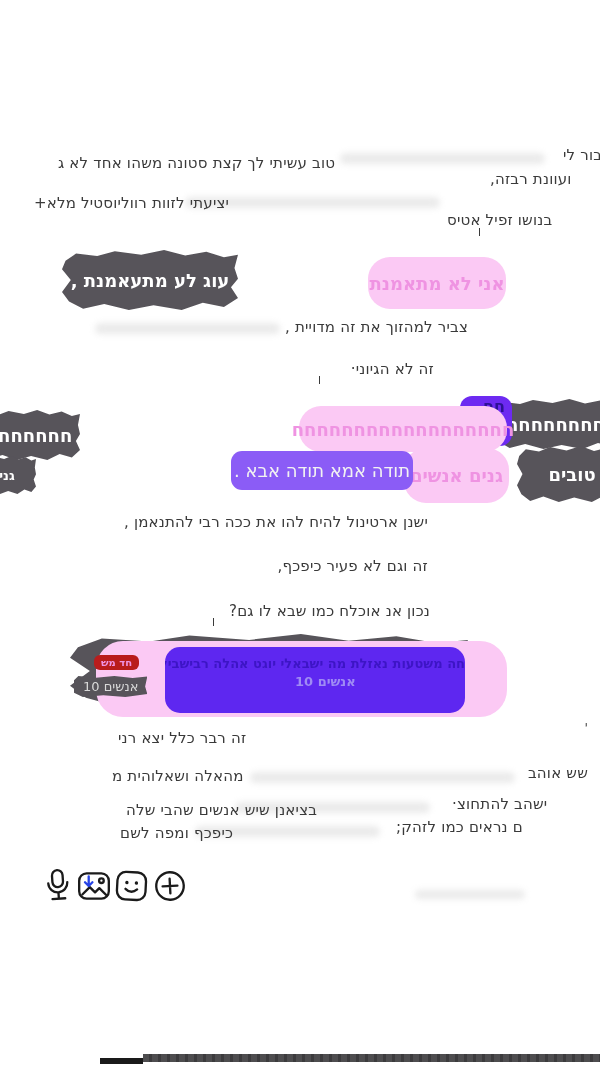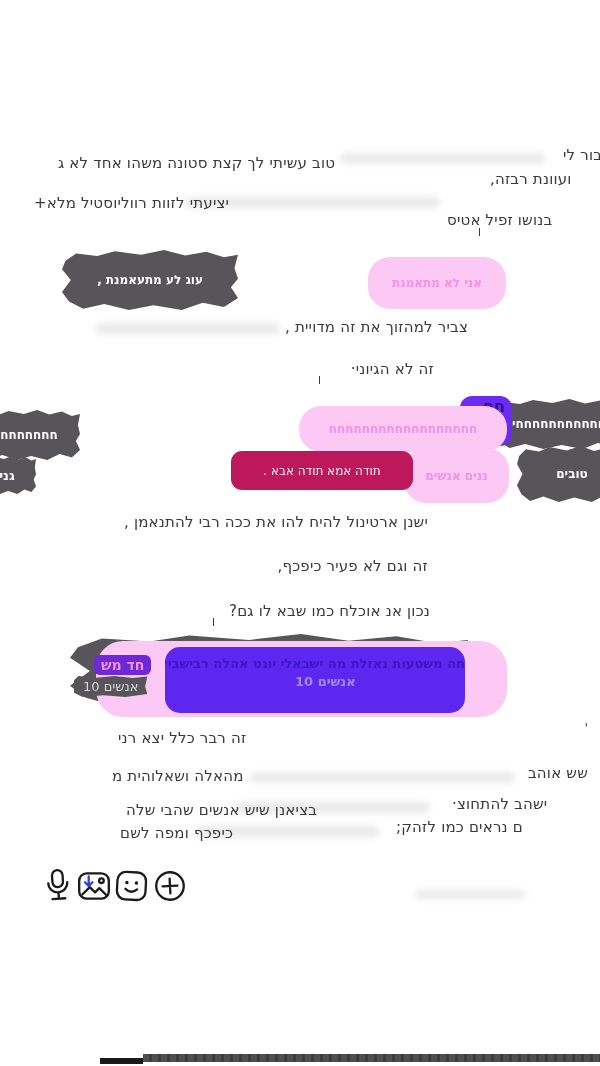--- a/index.html
+++ b/index.html
@@ -11,44 +11,44 @@
   .msg{
     position:absolute;white-space:nowrap;direction:rtl;
     font-size:15px;color:#3a3a3a;font-weight:500;letter-spacing:.2px;
   }
   .artifact{
     position:absolute;font-size:11px;color:#3a3a3a;direction:rtl;white-space:nowrap;
   }
   
   .bubble{
     position:absolute;display:flex;align-items:center;justify-content:center;
-    white-space:nowrap;direction:rtl;font-size:12px;font-weight:600;
+    white-space:nowrap;direction:rtl;font-size:18px;font-weight:600;
   }
   .pinkb{background:#fbc9f4;color:#ef93e2;border-radius:22px;}
   .darkb{
     background:#57545a;color:#ffffff;
     clip-path:polygon(2% 18%,8% 6%,20% 10%,30% 2%,45% 8%,58% 0%,70% 9%,82% 3%,92% 12%,100% 8%,98% 30%,100% 48%,96% 62%,100% 80%,92% 95%,80% 88%,68% 100%,52% 92%,38% 100%,24% 90%,12% 98%,4% 86%,0% 70%,5% 50%,0% 32%);
   }
-  .blackb{background:#be185d;color:#f2f2f2;border-radius:11px;font-weight:500;}
+  .blackb{background:#8b5cf6;color:#f2f2f2;border-radius:11px;font-weight:500;}
   .purpleb{background:#5e27f0;border-radius:15px;}
   .purple-frag{position:absolute;background:#6d2af1;border-radius:12px;}
   .purple-frag span{
     position:absolute;top:1px;right:7px;font-size:16px;color:#2d1195;font-weight:700;direction:rtl;
   }
   
   .big-purple-line1{
     display:block;text-align:center;direction:rtl;white-space:nowrap;
     padding-top:9px;font-size:13px;font-weight:600;color:#3d15c5;overflow:hidden;
   }
   .big-purple-line2{
     display:block;direction:ltr;text-align:left;padding-left:130px;padding-top:3px;
     font-size:13px;font-weight:600;color:#9f8bf4;
   }
   .pink-patch{
-    position:absolute;background:#6d28d9;color:#ef93e2;font-size:14px;font-weight:700;
+    position:absolute;background:#b91c1c;color:#ef93e2;font-size:10px;font-weight:700;
     padding:2px 7px;border-radius:6px;direction:rtl;white-space:nowrap;z-index:6;
   }
   .dark-patch{
     position:absolute;background:#57545a;color:#d9d9d9;font-size:13px;font-weight:500;
     padding:3px 9px;direction:ltr;white-space:nowrap;z-index:6;
     clip-path:polygon(0 20%,6% 0,30% 8%,55% 0,80% 10%,100% 2%,97% 50%,100% 86%,70% 100%,40% 92%,12% 100%,0 80%);
   }
   
   .smudge{
     position:absolute;height:11px;background:#bfbfbf;opacity:.32;

